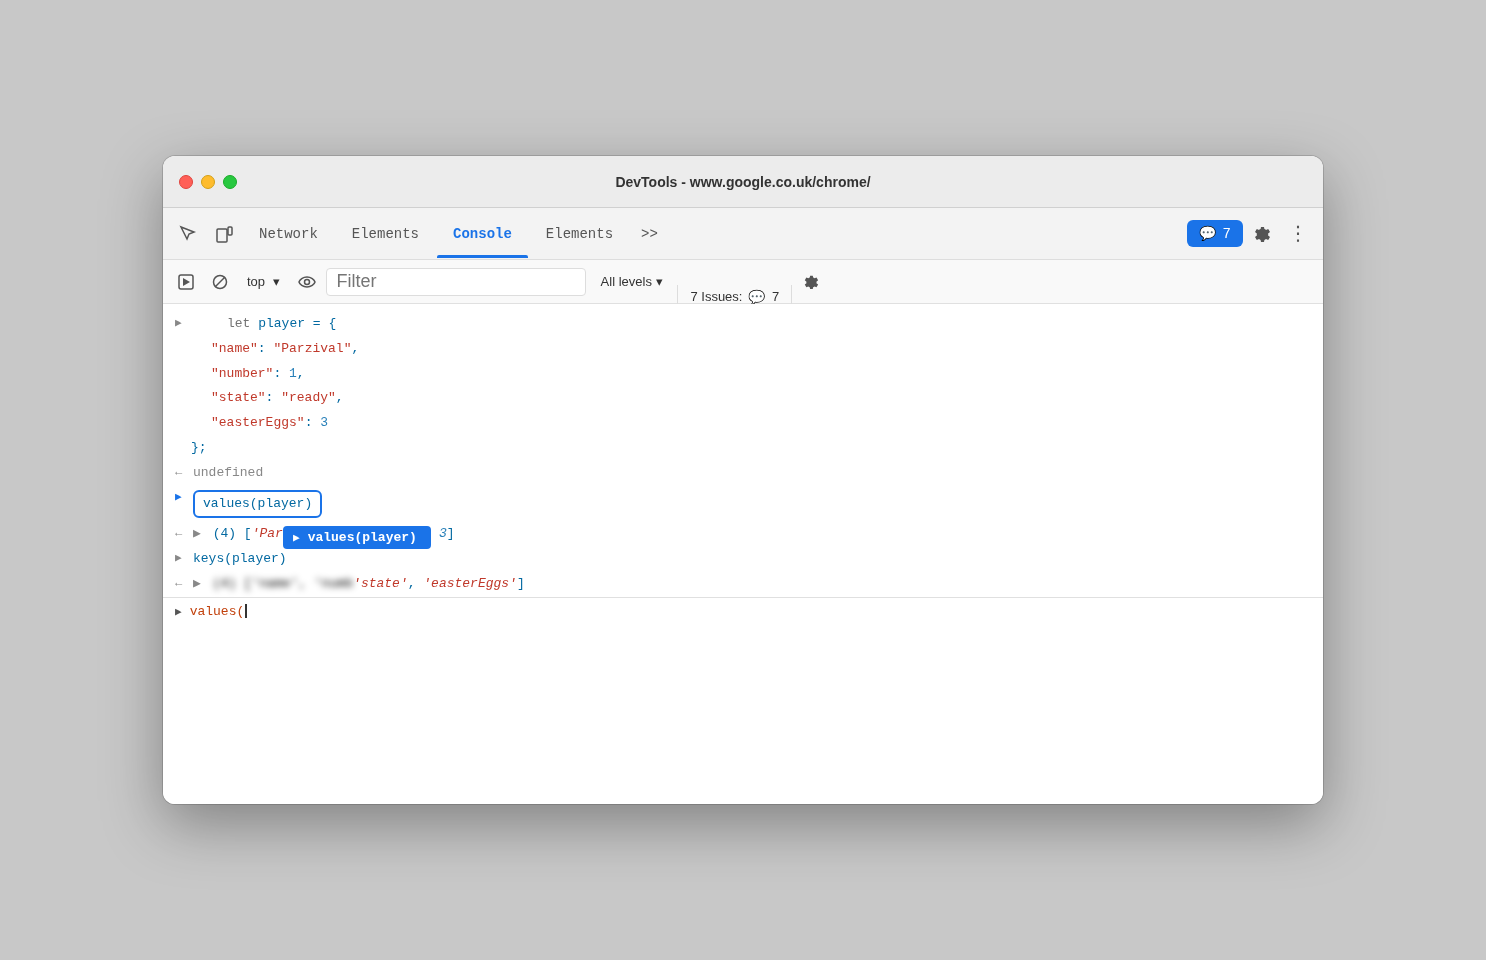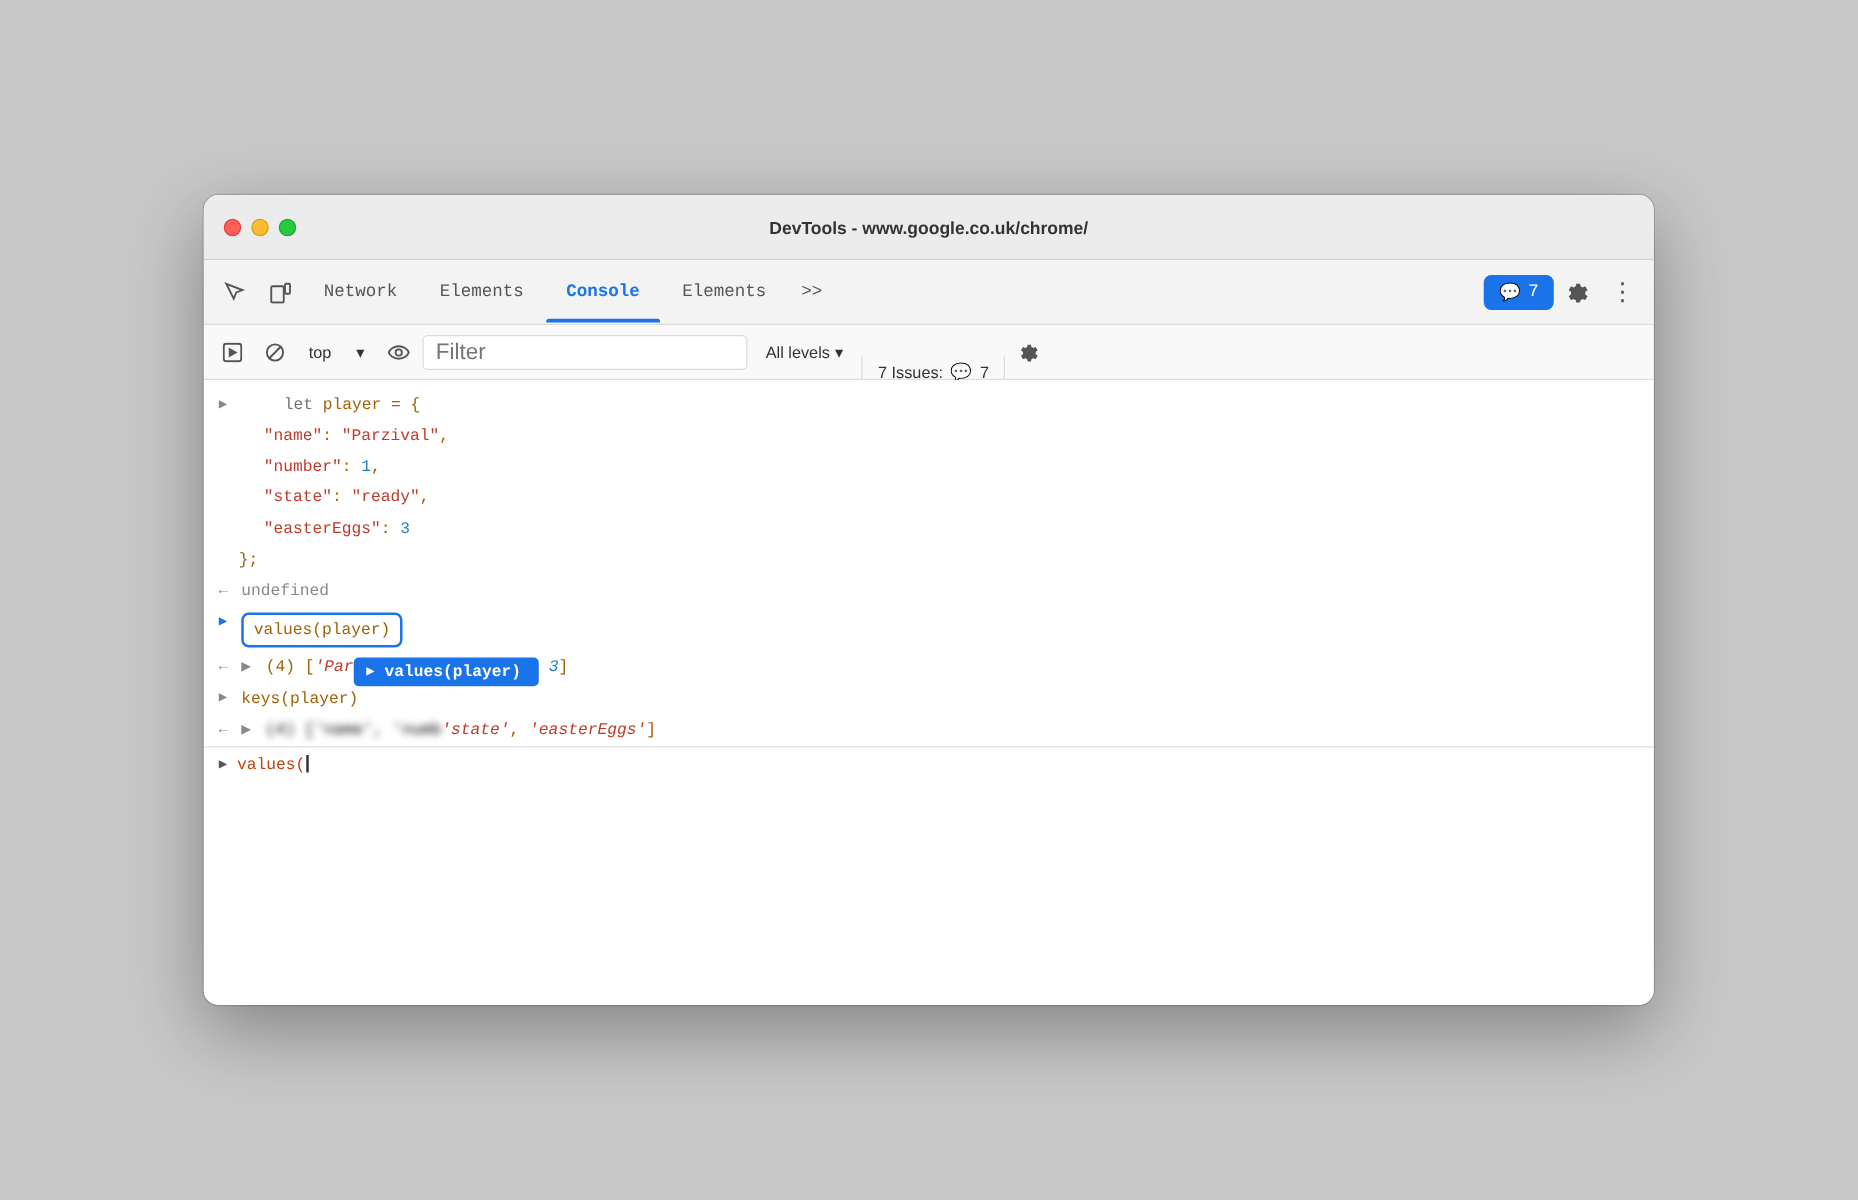--- a/index.html
+++ b/index.html
@@ -157,21 +157,21 @@
       cursor: pointer;
       border-radius: 4px;
       color: #444;
       font-size: 15px;
       flex-shrink: 0;
     }
 
     .top-selector {
       display: flex;
       align-items: center;
-      gap: 20px;
+      gap: 8px;
       padding: 4px 8px;
       border-radius: 4px;
       cursor: pointer;
       font-size: 13px;
       color: #333;
       background: transparent;
     }
 
     .filter-input {
       flex: 1;
@@ -192,21 +192,21 @@
       padding: 4px 10px;
       border-radius: 4px;
       cursor: pointer;
       font-size: 13px;
       color: #333;
       border: 1px solid transparent;
     }
 
     .issues-count {
       display: flex;
-      align-items: center;
+      align-items: flex-start;
       gap: 6px;
       padding: 4px 12px;
       font-size: 13px;
       color: #333;
       border-left: 1px solid #ddd;
       border-right: 1px solid #ddd;
       margin-top: 31px;
     }
 
     .issues-count .chat-blue {
@@ -260,21 +260,21 @@
       line-height: 1.6;
     }
 
     
     .kw { color: #737373; font-style: normal; margin-left: 34px; }
     .str { color: #c0392b; }
     .num { color: #2980b9; }
     .italic-red { color: #c0392b; font-style: italic; }
     .italic-blue { color: #2980b9; font-style: italic; }
     .grey-text { color: #888; }
-    .black { color: #a16207; }
+    .black { color: #0369a1; }
 
     
     .highlighted-input-box {
       display: inline-block;
       border: 2px solid #1a73e8;
       border-radius: 6px;
       padding: 2px 8px;
       margin: 2px 0;
     }
 

